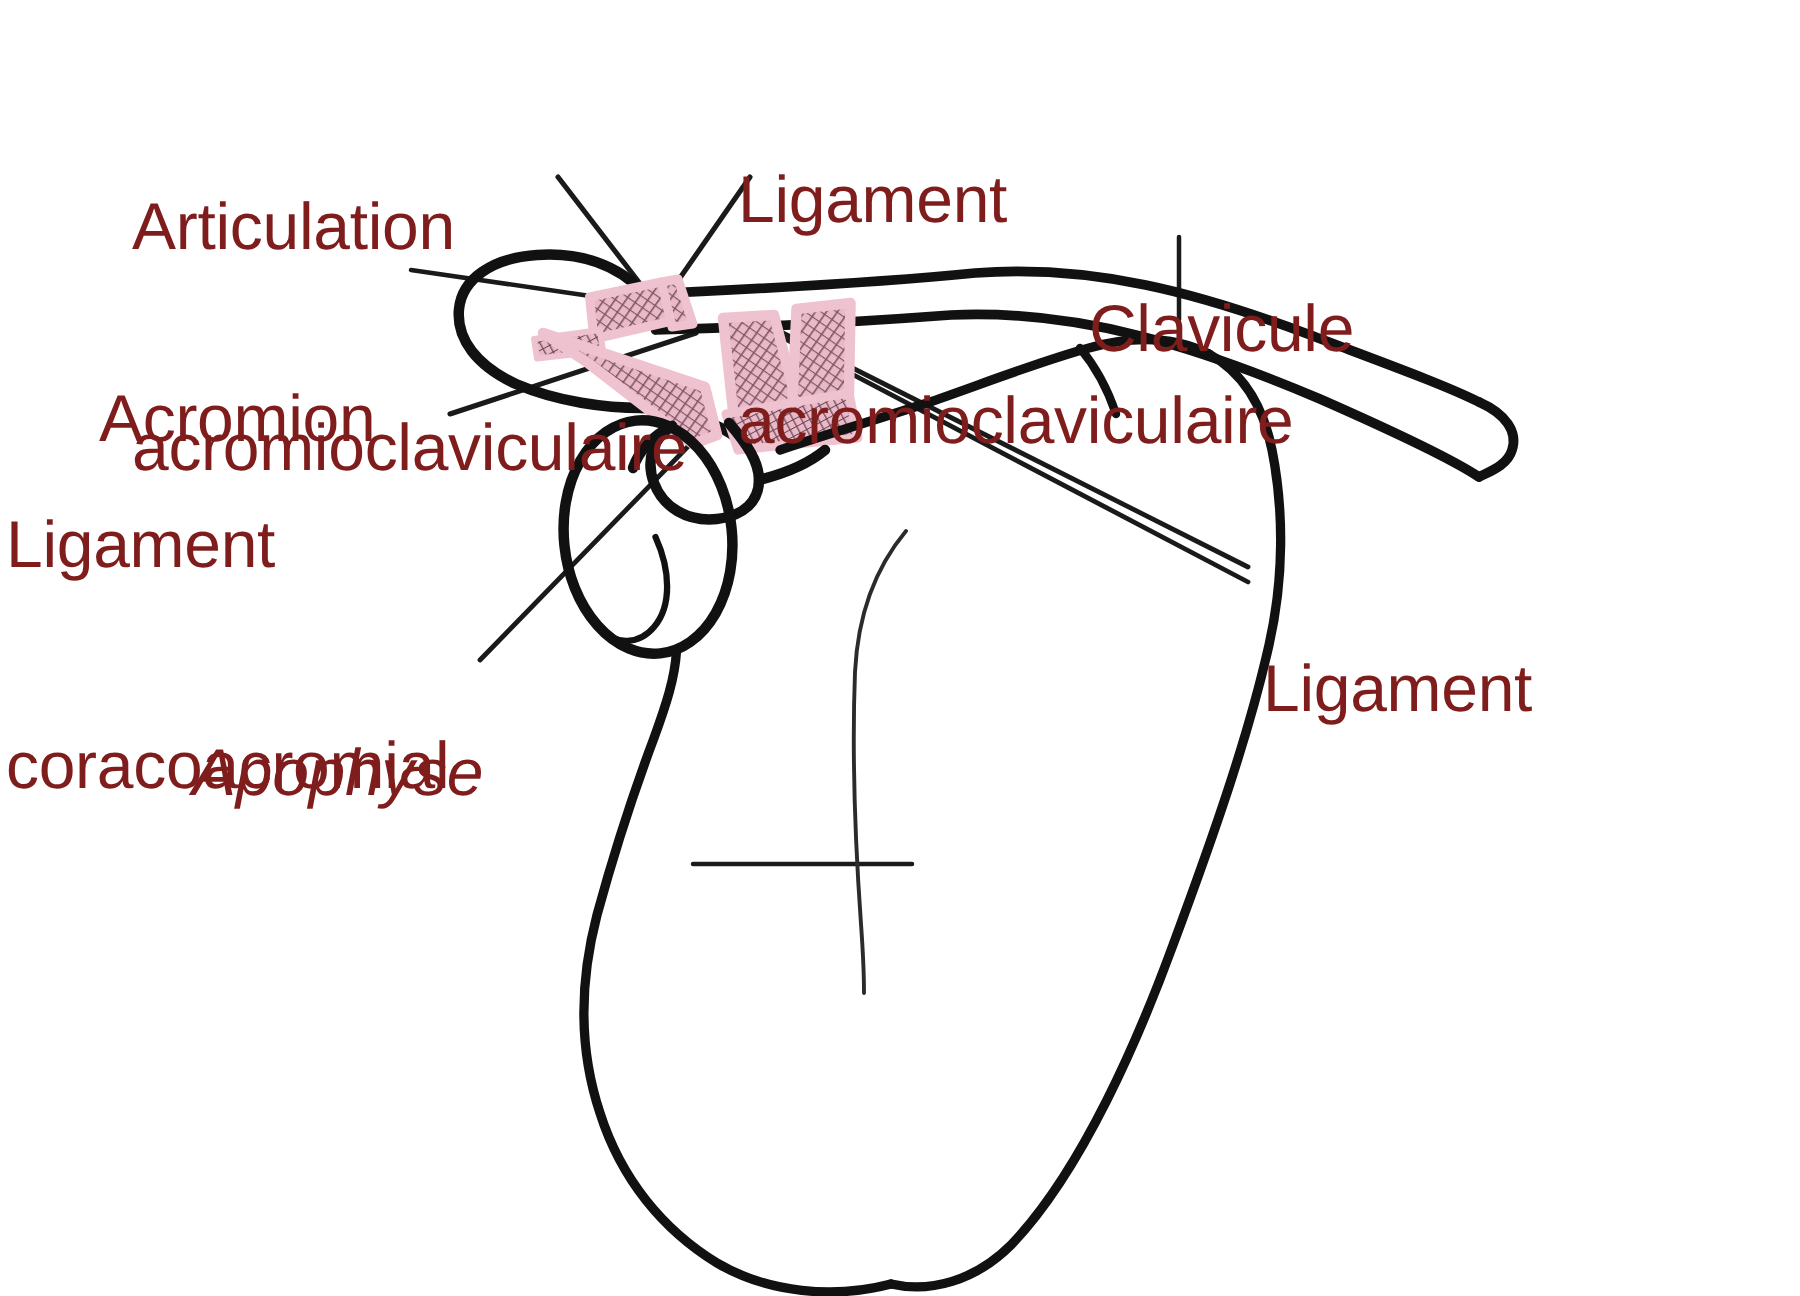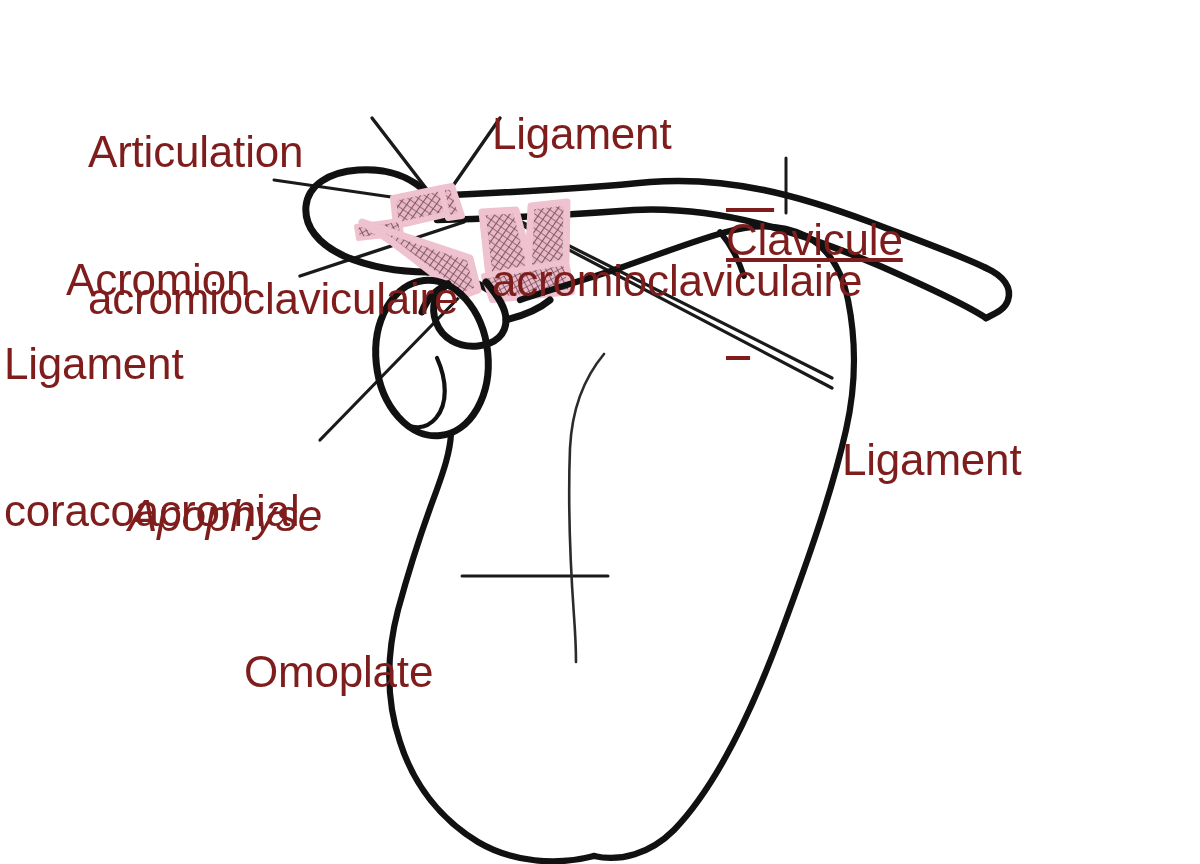--- a/index.html
+++ b/index.html
@@ -176,38 +176,35 @@
   <div class="lbl l" style="left:88px; top:28px;">
     <div>Articulation</div>
     <div>acromioclaviculaire</div>
   </div>
 
   <div class="lbl l" style="left:492px; top:10px;">
     <div>Ligament</div>
     <div>acromioclaviculaire</div>
   </div>
 
-  <div class="lbl l" style="left:726px; top:116px;text-decoration:underline;">
+  <div class="lbl l" style="left:726px; top:96px;">
     <div>Clavicule</div>
   </div>
 
   <div class="lbl l" style="left:66px; top:156px;">
     <div>Acromion</div>
   </div>
 
   <div class="lbl l" style="left:4px; top:240px;">
     <div>Ligament</div>
     <div>coracoacromial</div>
   </div>
 
   <div class="lbl l" style="left:842px; top:336px;">
     <div>Ligament</div>
   </div>
 
   <div class="lbl l" style="left:128px; top:392px;font-style:italic;">
     <div>Apophyse</div>
   </div>
 
-  <div class="lbl l" style="left:244px; top:548px;">
-    <div>Omoplate</div>
-  </div>
 
 </div>
 
 </body></html>

